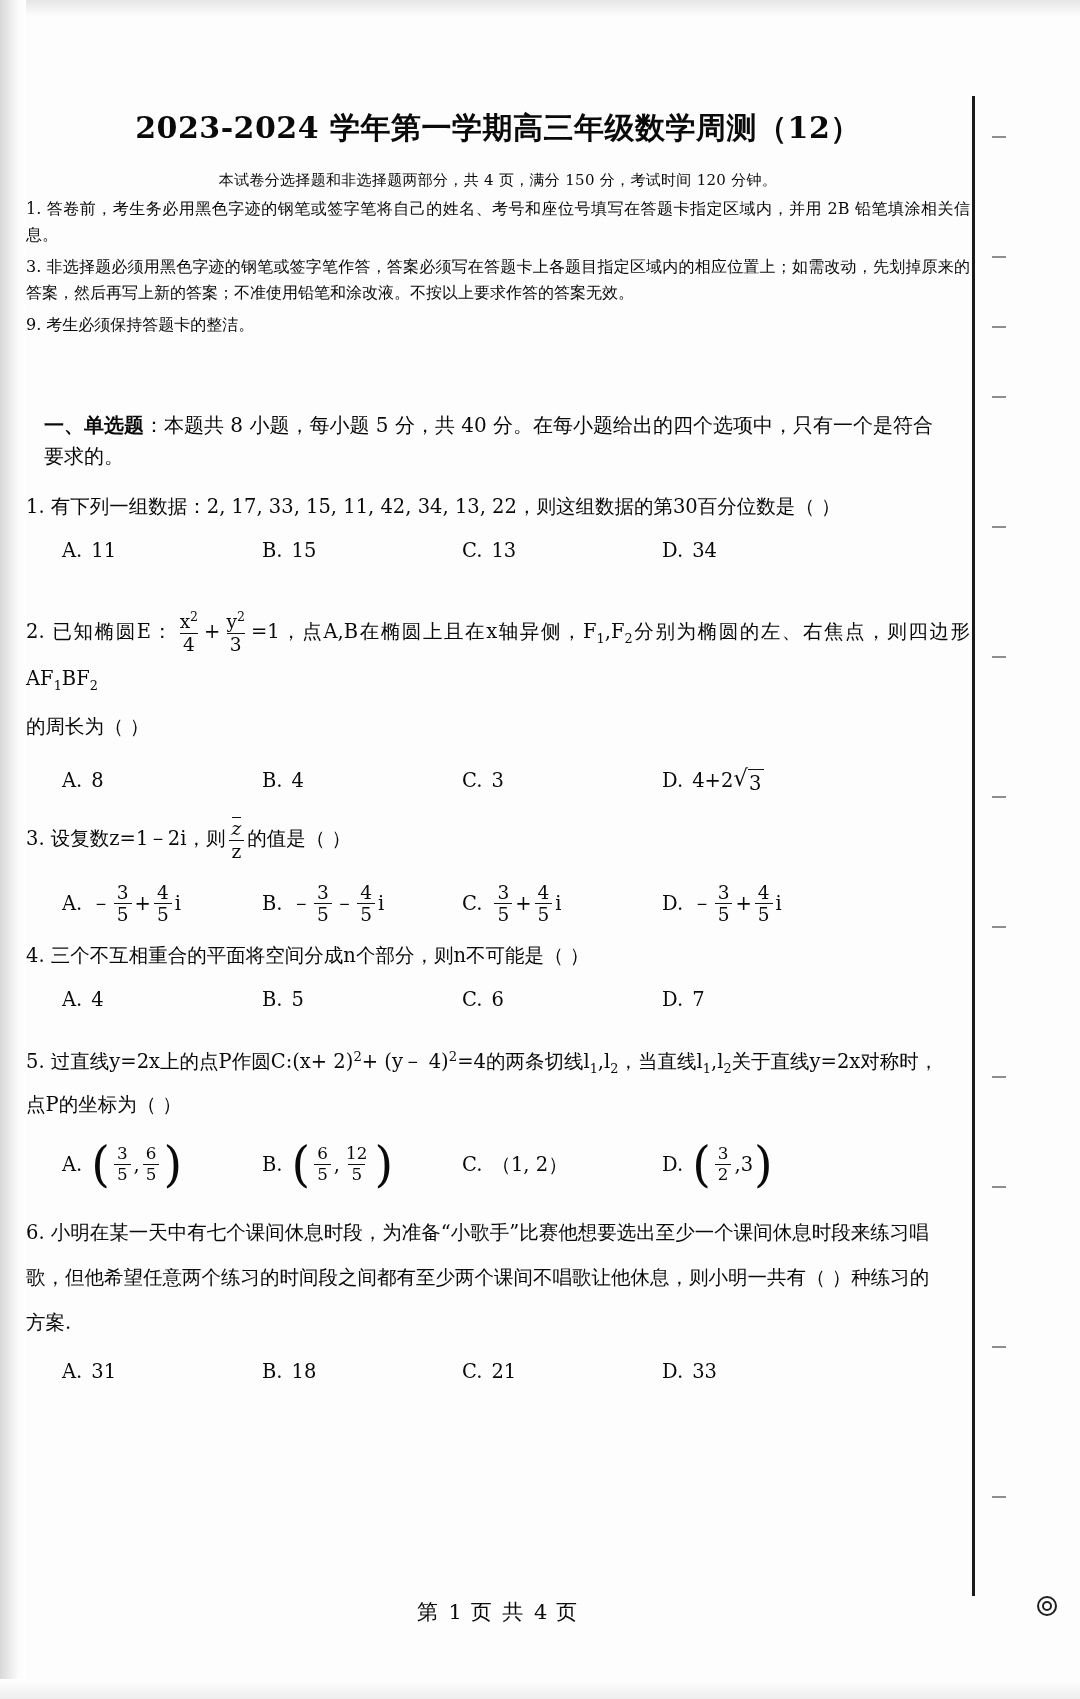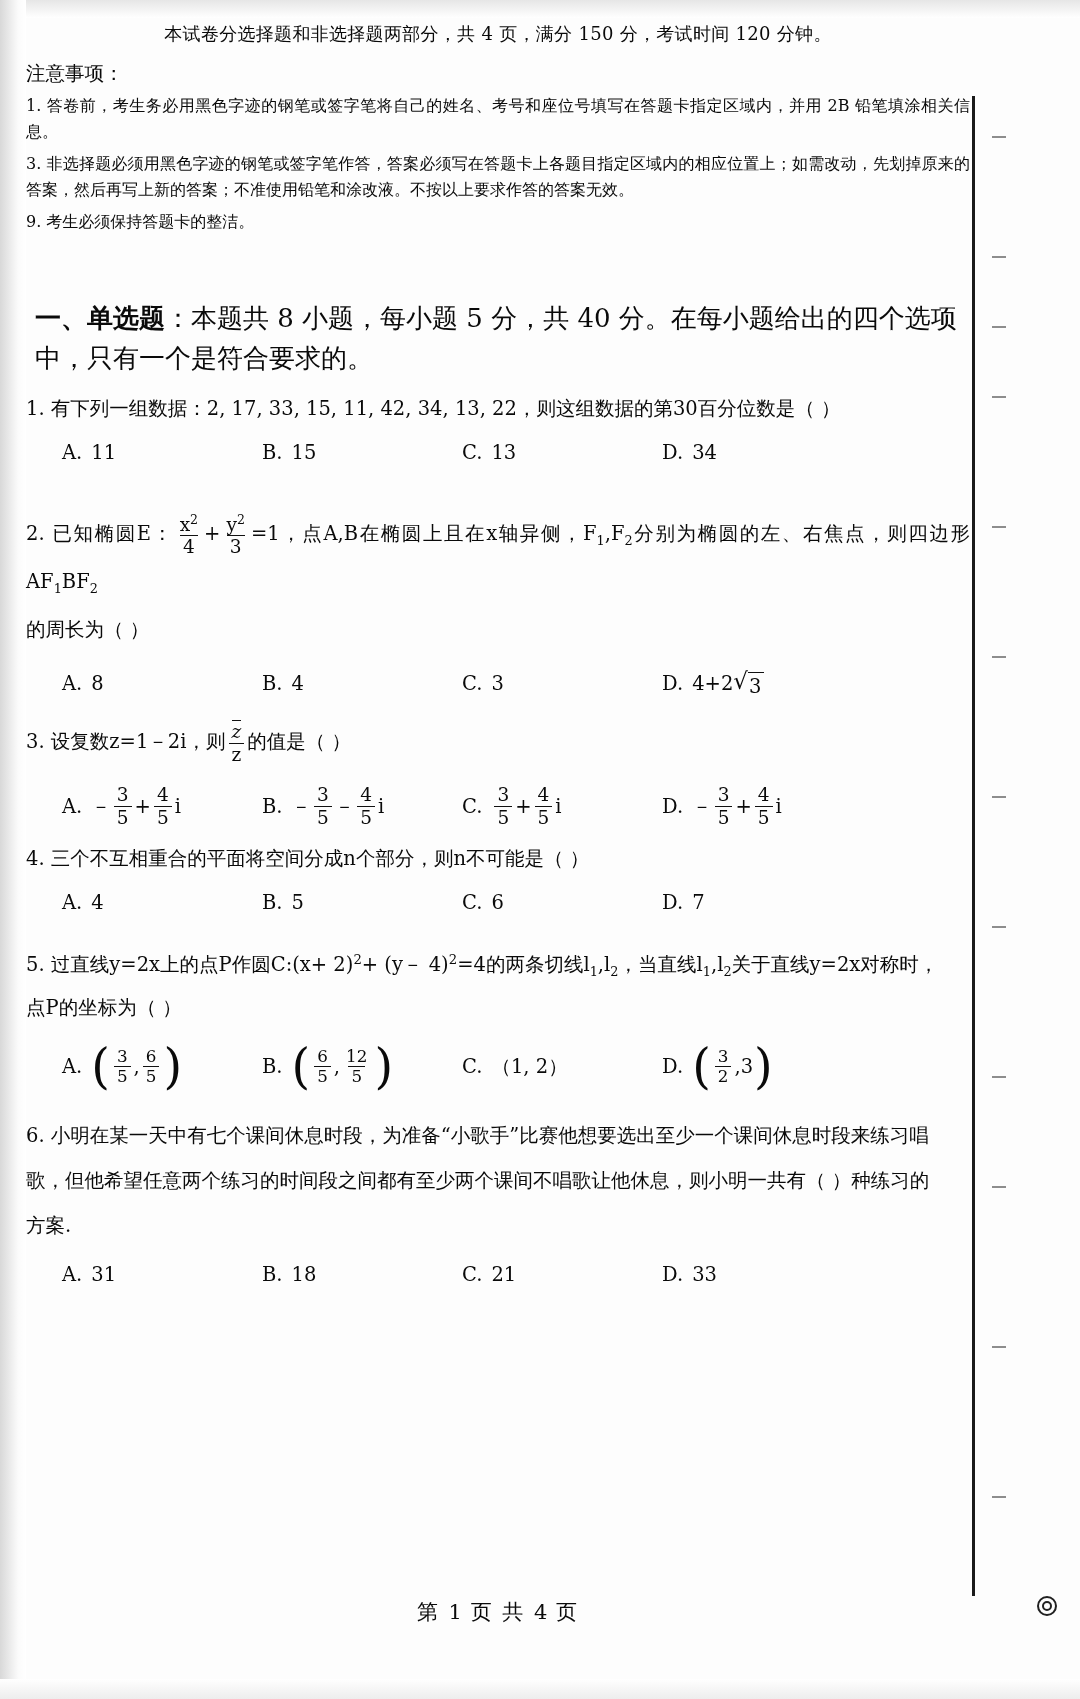--- a/index.html
+++ b/index.html
@@ -97,42 +97,42 @@
     text-align: center;
     font-size: 30px;
     font-weight: bold;
     letter-spacing: 0.5px;
     font-family: "DejaVu Serif", "Liberation Serif", serif;
   }
 
   .subtitle {
     margin: 22px 0 0 0;
     text-align: center;
-    font-size: 18px;
+    font-size: 15px;
     letter-spacing: 0.3px;
   }
 
   .notice-head {
     margin: 14px 0 0 0;
     font-size: 19.5px;
   }
 
   .notice-item {
     margin: 6px 0 0 0;
     font-size: 16px;
     line-height: 1.62;
     text-align: justify;
     text-justify: inter-ideograph;
   }
 
   .spacer-big { height: 54px; }
 
   .section-head {
-    margin: 9px;
-    font-size: 26px;
+    margin: 18px;
+    font-size: 20px;
     line-height: 1.55;
   }
   .section-head .strong {
     font-weight: bold;
   }
 
   .q {
     margin: 14px 0 0 0;
     font-size: 19.5px;
     line-height: 1.7;
@@ -244,24 +244,24 @@
       <i style="top:830px"></i>
       <i style="top:980px"></i>
     <i style="top:1090px"></i>
       <i style="top:1250px"></i>
       <i style="top:1400px"></i>
   </div>
   <div class="reg-mark"></div>
 
   <div class="content">
 
+    <h1 class="title">2023-2024 学年第一学期高三年级数学周测（12）</h1>
 
     <p class="subtitle">本试卷分选择题和非选择题两部分，共 4 页，满分 150 分，考试时间 120 分钟。</p>
 
-    <p class="notice-head">注意事项：</p>
 
     <p class="notice-item">1. 答卷前，考生务必用黑色字迹的钢笔或签字笔将自己的姓名、考号和座位号填写在答题卡指定区域内，并用 2B 铅笔填涂相关信息。</p>
     <p class="notice-item">3. 非选择题必须用黑色字迹的钢笔或签字笔作答，答案必须写在答题卡上各题目指定区域内的相应位置上；如需改动，先划掉原来的答案，然后再写上新的答案；不准使用铅笔和涂改液。不按以上要求作答的答案无效。</p>
     <p class="notice-item">9. 考生必须保持答题卡的整洁。</p>
 
     <div class="spacer-big"></div>
 
     <p class="section-head">
       <span class="strong">一、单选题</span><span>：</span><span>本题共 8 小题，每小题 5 分，共 40 分。在每小题给出的四个选项中，只有一个是符合要求的。</span>
     </p>

